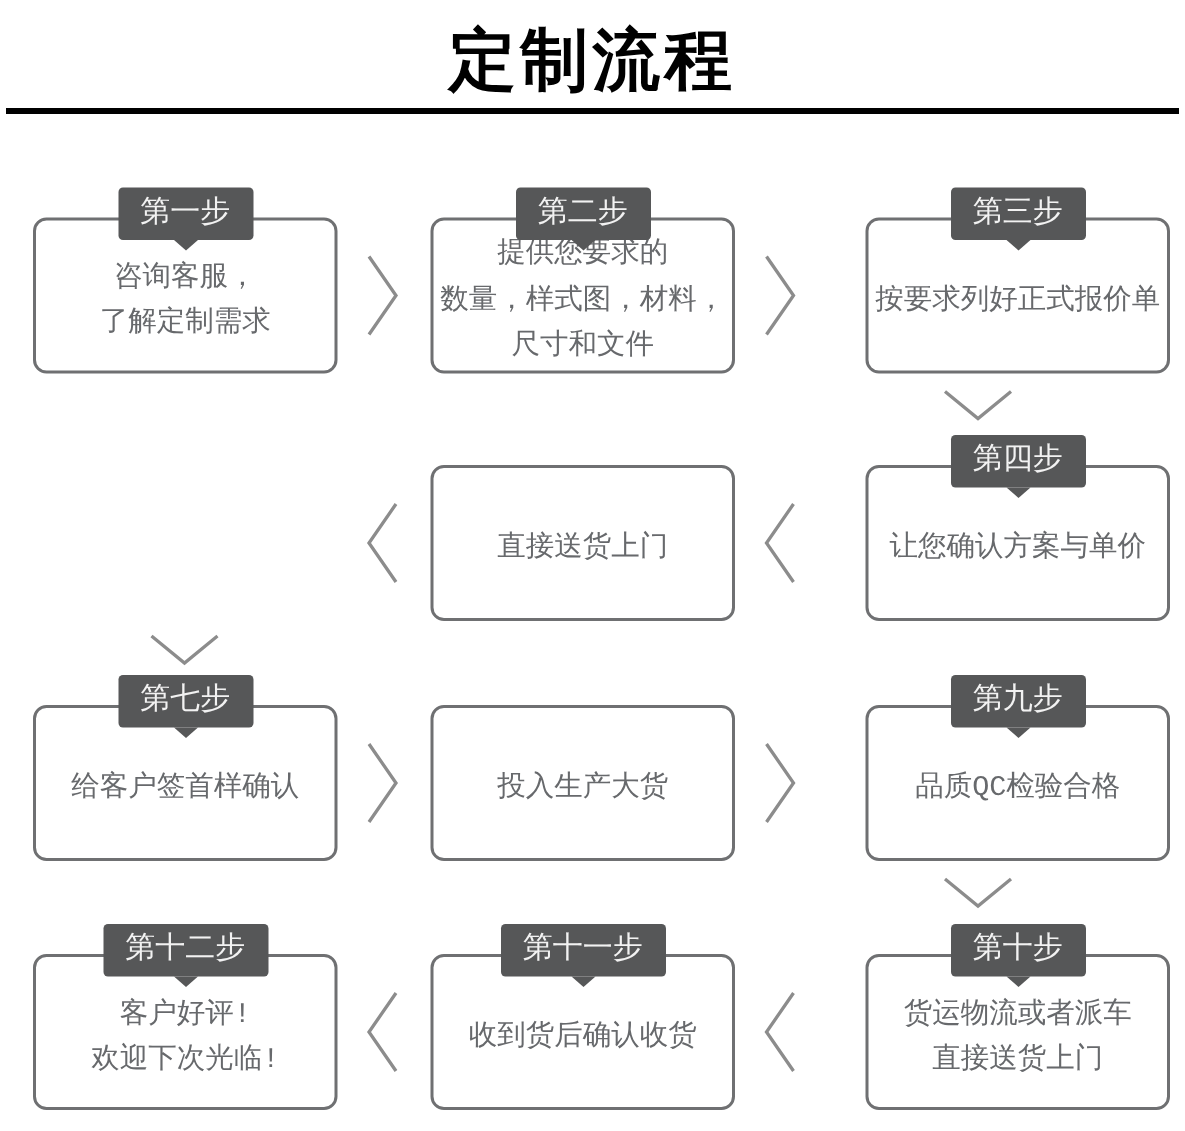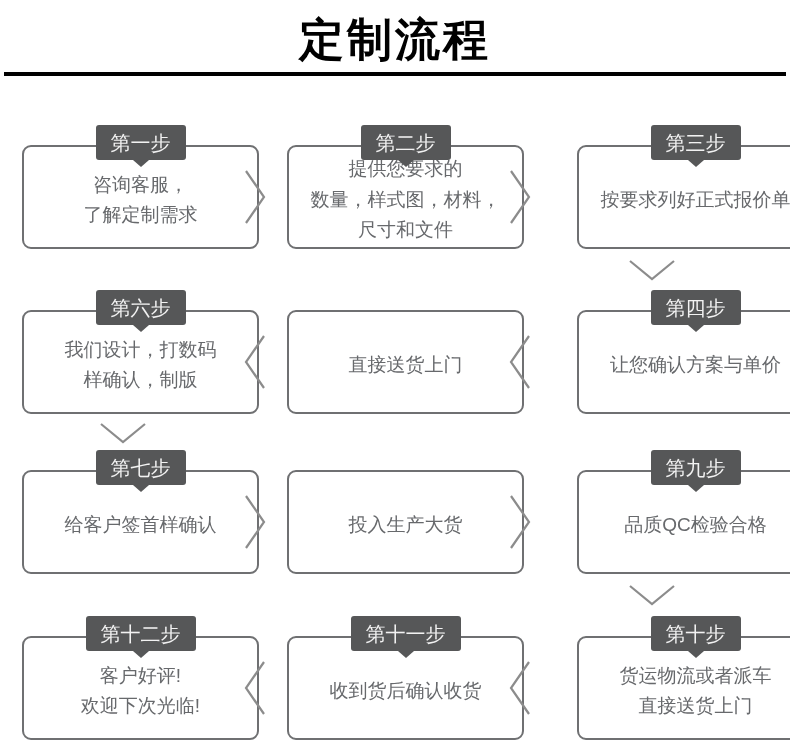--- a/index.html
+++ b/index.html
@@ -25,22 +25,23 @@
   .divider {
     position: absolute;
     top: 72px;
     left: 4px;
     width: 782px;
     height: 4px;
     background: #000000;
   }
   .cell {
     position: absolute;
-    width: 237px;
+    width: 203px;
     height: 104px;
+    font-family: Liberation Mono, monospace;
   }
   .c1 { left: 22px; }
   .c2 { left: 287px; }
   .c3 { left: 577px; }
   .r1 { top: 145px; }
   .r2 { top: 310px; }
   .r3 { top: 470px; }
   .r4 { top: 636px; }
   .box {
     position: absolute;
@@ -111,27 +112,20 @@
 尺寸和文件</div>
       </div>
   </div>
   <div class="cell c3 r1">
     <div class="tab"><span>第三步</span><div class="tab-notch"></div></div>
     <div class="box">
         <div class="box-text">按要求列好正式报价单</div>
       </div>
   </div>
 
-  <div class="cell c1 r2">
-    <div class="tab"><span>第六步</span><div class="tab-notch"></div></div>
-    <div class="box">
-        <div class="box-text">我们设计，打数码
-样确认，制版</div>
-      </div>
-  </div>
   <div class="cell c2 r2">
     <div class="box">
         <div class="box-text">直接送货上门</div>
       </div>
   </div>
   <div class="cell c1 r3">
     <div class="tab"><span>第七步</span><div class="tab-notch"></div></div>
     <div class="box">
         <div class="box-text">给客户签首样确认</div>
       </div>

